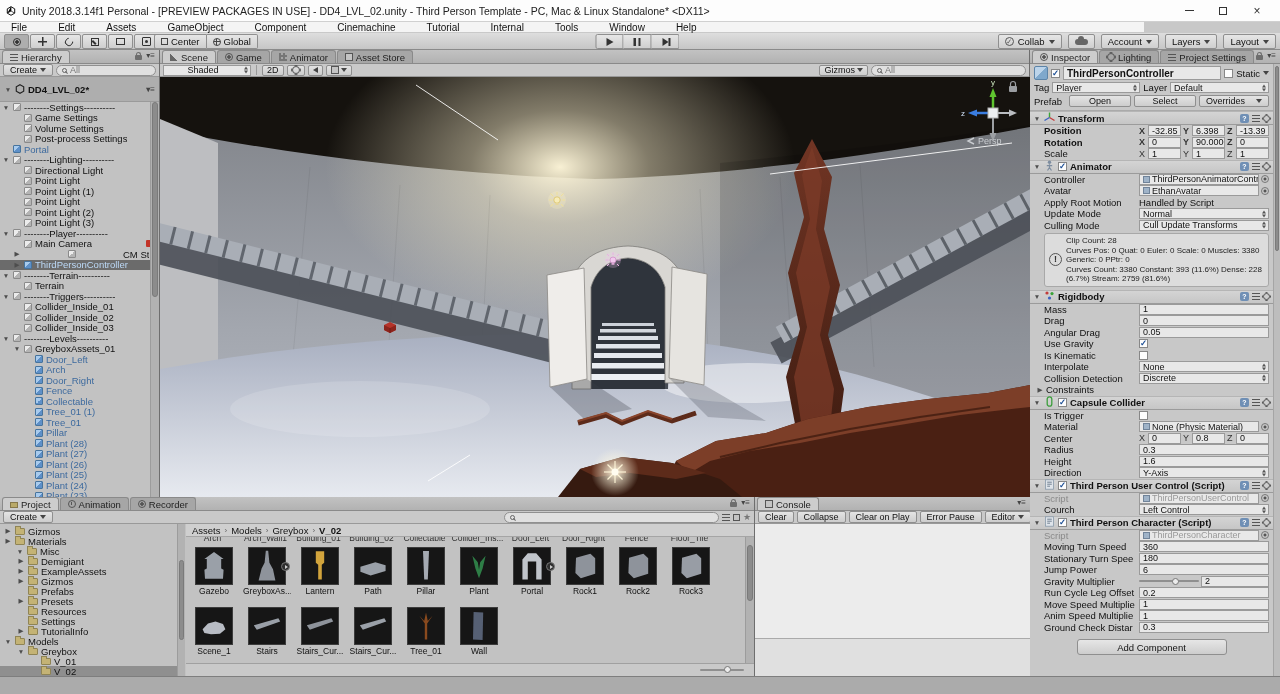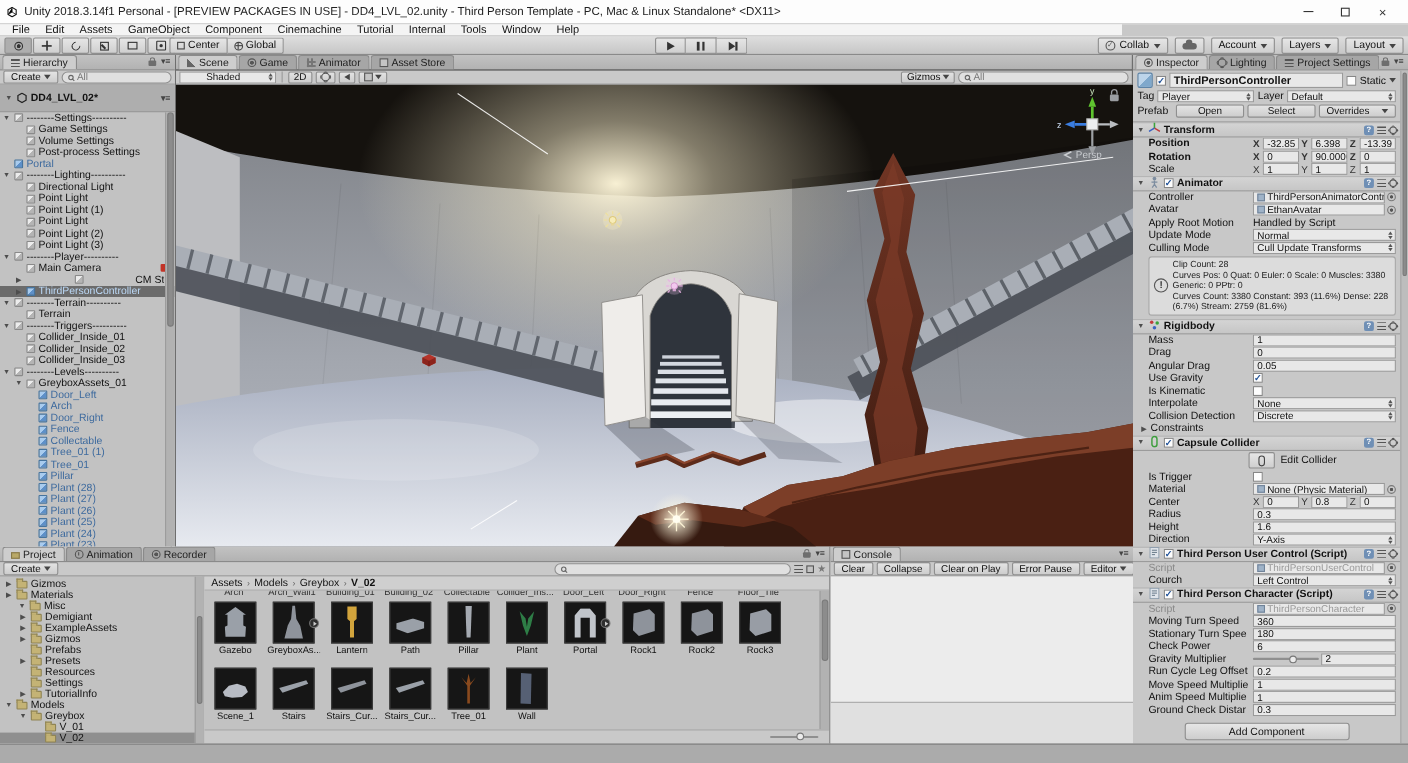--- a/index.html
+++ b/index.html
@@ -9,21 +9,21 @@
 .stage{position:relative;width:1280px;height:694px;background:#c8c8c8;overflow:hidden;}
 
 
 .titlebar{left:0;top:0;width:1280px;height:22px;background:#fdfdfd;border-bottom:1px solid #d0d0d0;display:flex;align-items:center;padding:0 6px;gap:6px;}
 .titlebar .title{font-size:10.5px;color:#222;white-space:nowrap;overflow:hidden;}
 .wctrls{margin-left:auto;display:flex;}
 .wbtn{width:34px;height:21px;display:flex;align-items:center;justify-content:center;color:#333;}
 .wmin{width:9px;height:1px;background:#333;}
 .wmax{width:8px;height:8px;border:1px solid #333;}
 .wclose{font-size:12px;line-height:12px;}
-.menubar{left:0;top:22px;width:1020px;height:11px;background:#f4f4f4;border-bottom:1px solid #c9c9c9;display:flex;align-items:center;padding:0 4px;}
+.menubar{left:0;top:22px;width:1144px;height:11px;background:#f4f4f4;border-bottom:1px solid #c9c9c9;display:flex;align-items:center;padding:0 4px;gap:17px;}
 .menu-item{padding:0 7px;font-size:10px;color:#111;height:11px;line-height:11px;}
 .toolbar{left:0;top:33px;width:1280px;height:17px;background:linear-gradient(#dedede,#c6c6c6);border-bottom:1px solid #8a8a8a;}
 .tools{left:4px;top:1px;display:flex;gap:1px;position:absolute;}
 .tbtn{width:25px;height:15px;border:1px solid #8f8f8f;background:linear-gradient(#e6e6e6,#cfcfcf);display:flex;align-items:center;justify-content:center;border-radius:2px;}
 .tbtn.active{background:#aeaeae;}
 .ticon{display:inline-block;}
 .t-hand{width:8px;height:8px;border:1.5px solid #333;border-radius:50%;background:radial-gradient(circle,#333 1.5px,transparent 2px);}
 .t-move{width:9px;height:9px;background:linear-gradient(#333,#333) 50% 0/1.5px 100% no-repeat,linear-gradient(#333,#333) 0 50%/100% 1.5px no-repeat;}
 .t-rotate{width:8px;height:8px;border:1.5px solid #333;border-radius:50%;border-top-color:transparent;transform:rotate(40deg);}
 .t-scale{width:8px;height:8px;border:1.5px solid #333;position:relative;}
@@ -1008,26 +1008,20 @@
                   <rect x="3.2" y="0.8" width="4.6" height="9.4" rx="2.3" fill="none" stroke="#3d9e3d" stroke-width="1.3"></rect>
                 </svg></span>
               <span class="cb on"></span>
               <span>Capsule Collider</span>
               <span class="rt">
                 <span class="helpic">?</span>
                 <span class="presetic"></span>
                 <span class="gear"></span>
               </span>
             </div>
-            <div class="editbtn-row">
-              <span class="editcol-btn">
-                <span class="capsic"></span>
-              </span>
-              <span class="lbl">Edit Collider</span>
-            </div>
             <div class="irow">
               <span class="ilabel">Is Trigger</span>
               <span class="ival" style="flex: 0 0 auto;">
                 <span class="cb" style="flex: 0 0 auto;"></span>
               </span>
             </div>
             <div class="irow">
               <span class="ilabel">Material</span>
               <span class="ival">
                 <span class="fld">
@@ -1136,21 +1130,21 @@
                 <span class="fld">360</span>
               </span>
             </div>
             <div class="irow">
               <span class="ilabel">Stationary Turn Spee</span>
               <span class="ival">
                 <span class="fld">180</span>
               </span>
             </div>
             <div class="irow">
-              <span class="ilabel">Check Power</span>
+              <span class="ilabel">Jump Power</span>
               <span class="ival">
                 <span class="fld">6</span>
               </span>
             </div>
             <div class="irow">
               <span class="ilabel">Gravity Multiplier</span>
               <span class="ival">
                 <span class="slider">
                   <span class="track"></span>
                   <span class="knob"></span>

